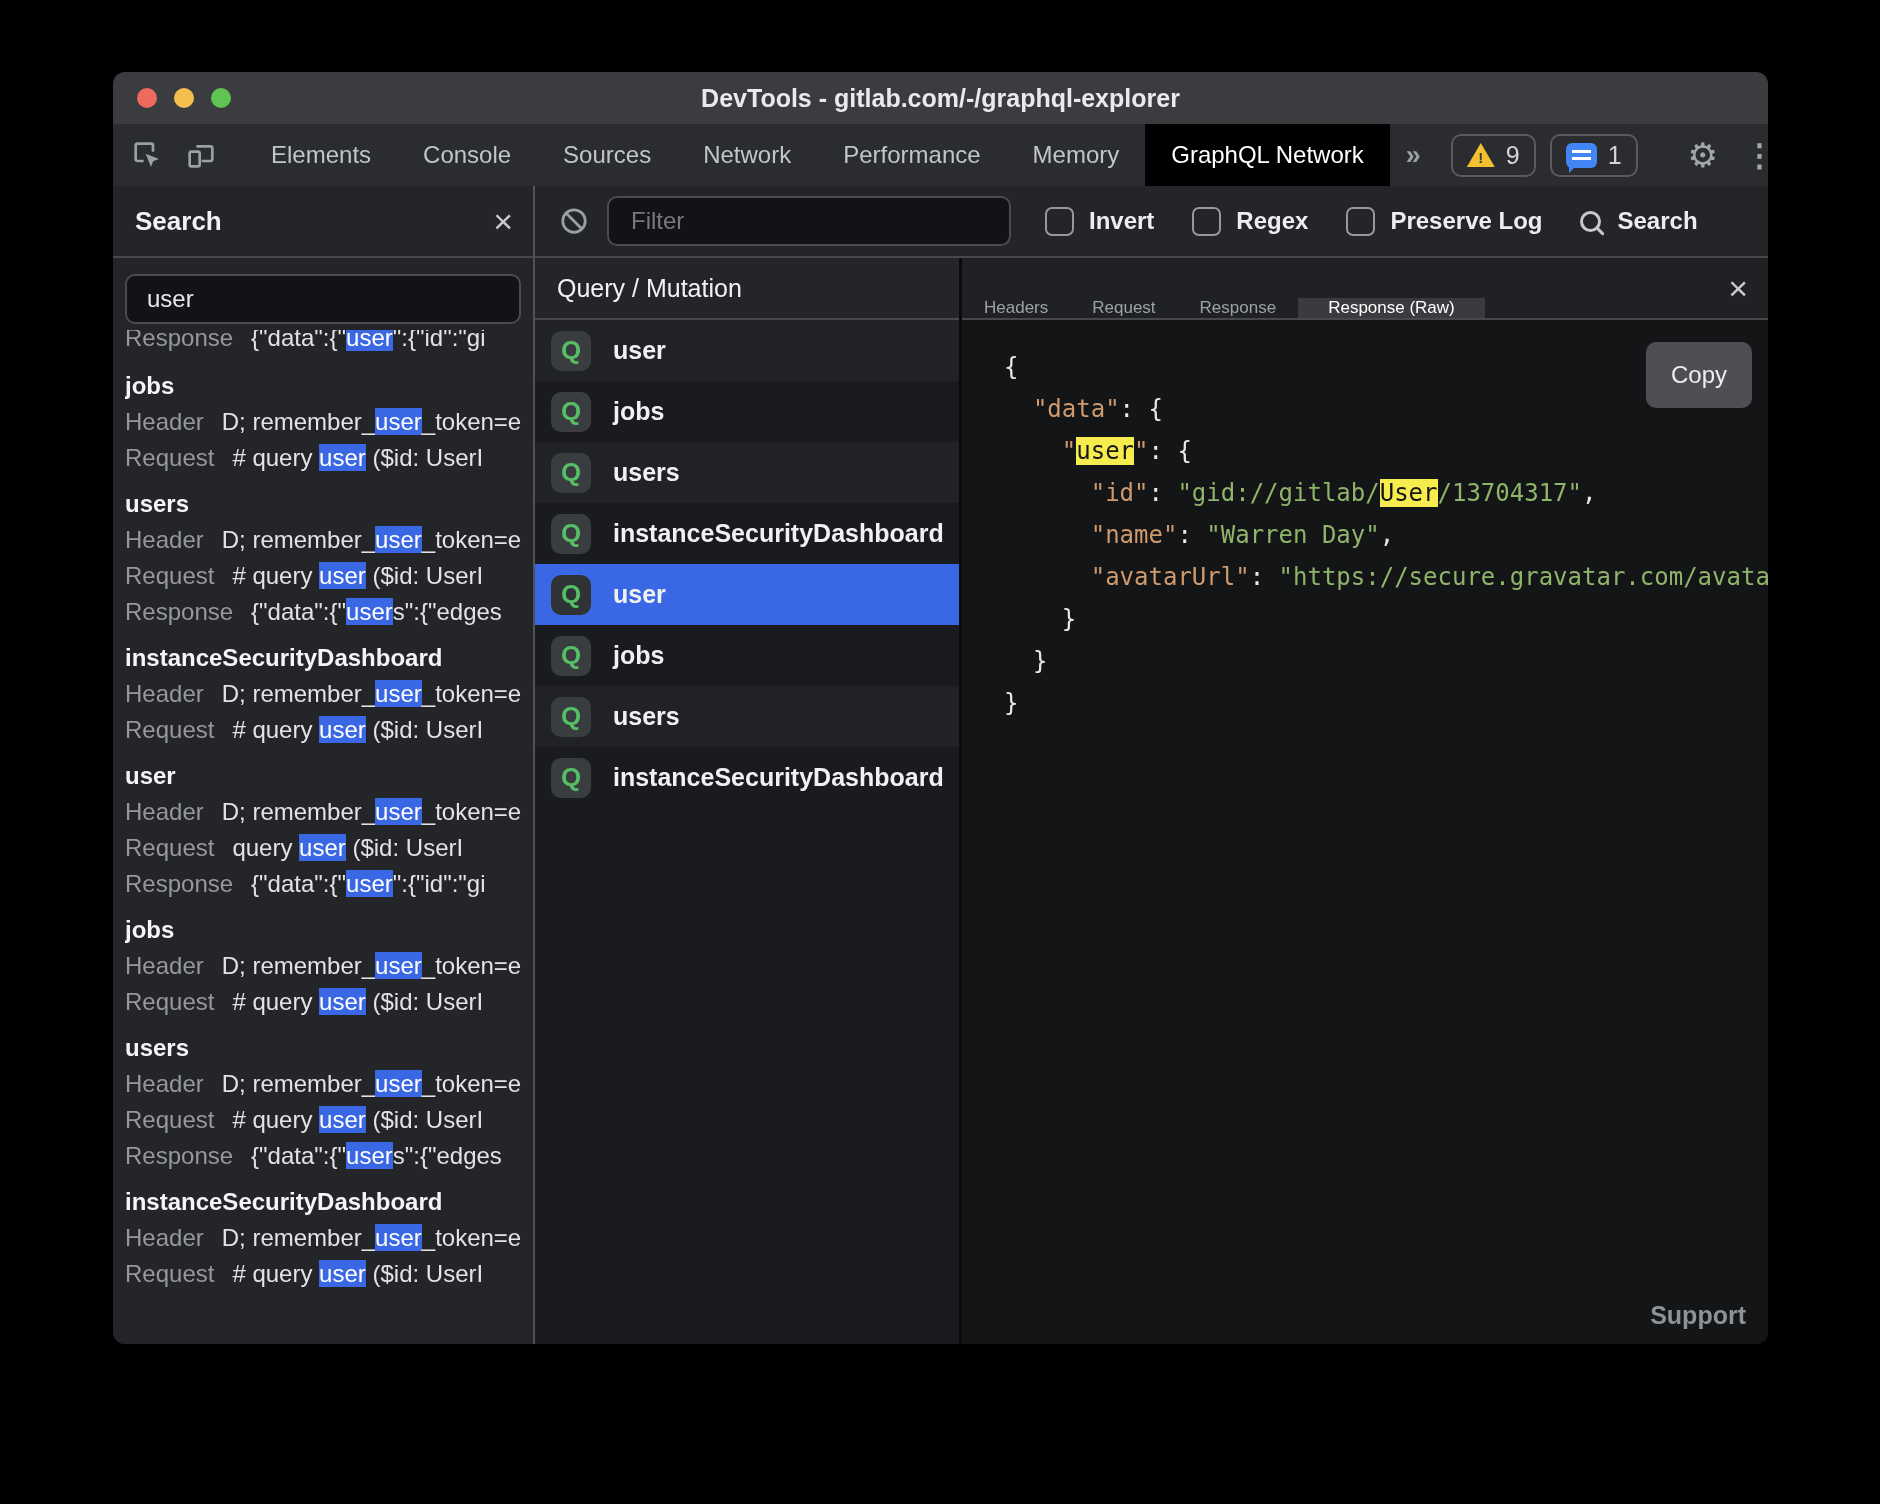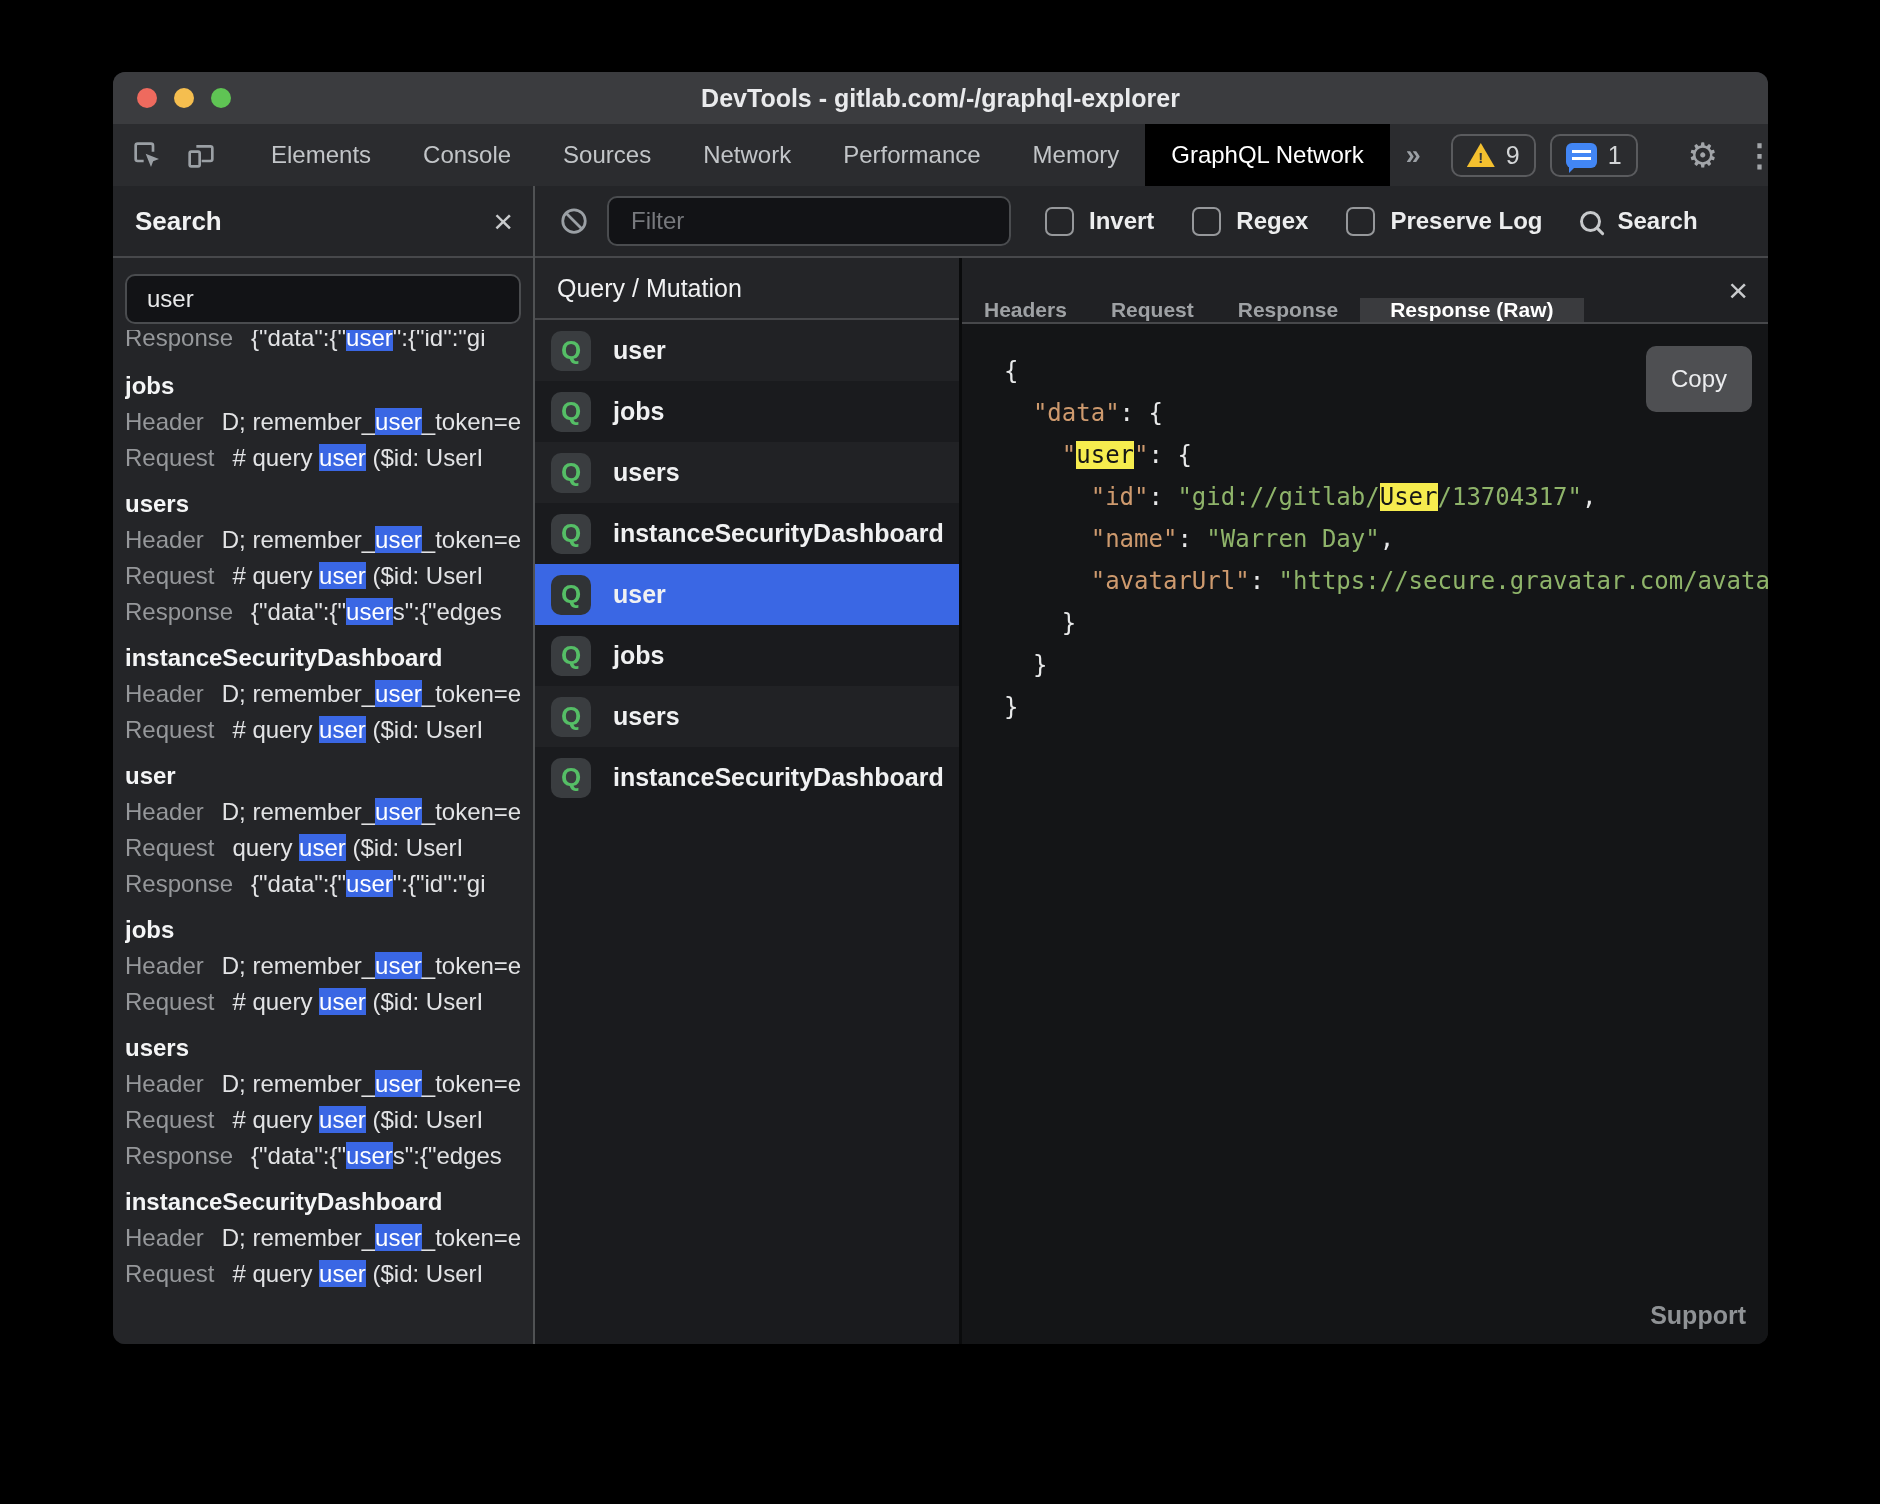--- a/index.html
+++ b/index.html
@@ -78,21 +78,21 @@
               align-items:center;padding:0 22px;font-size:25px;font-weight:normal;color:#F1F2F3;}
   .qrow{height:61px;flex:0 0 61px;display:flex;align-items:center;padding:0 16px;font-size:25px;
         font-weight:bold;color:#F0F1F2;}
   .qrow.odd{background:#212225;} .qrow.even{background:#1A1B1E;} .qrow.selected{background:#3A67E4;}
   .qbadge{width:40px;height:40px;border-radius:10px;background:#3A3D40;color:#55BE66;display:flex;
           align-items:center;justify-content:center;font-size:26px;font-weight:bold;margin-right:22px;flex:0 0 auto;}
   .qrow.selected .qbadge{background:#303336;}
   
   .detail-panel{flex:1;display:flex;flex-direction:column;min-width:0;background:#141517;position:relative;}
   .detail-tabs{flex:0 0 60px;background:#202124;border-bottom:2px solid #47484B;display:flex;align-items:stretch;}
-  .dettab{display:flex;align-items:center;padding:0 22px;color:#9EA1A4;font-size:21px;font-weight:bold;white-space:nowrap;margin-top:40px;}
+  .dettab{display:flex;align-items:center;padding:0 22px;color:#9EA1A4;font-size:17px;font-weight:normal;white-space:nowrap;margin-top:40px;}
   .dettab.active{background:#3A3B3E;color:#FFF;padding:0 30px;text-align:center;}
   .detail-tabs .close-x{margin-left:auto;align-self:center;margin-right:20px;}
   .json-area{flex:1;position:relative;padding:26px 0 0 42px;overflow:hidden;}
   .copy-btn{position:absolute;top:22px;right:16px;background:#4E4F52;color:#ECEDEF;font-size:24px;
             padding:19px 25px;border-radius:10px;}
   .json{font-family:"DejaVu Sans Mono",monospace;font-size:24px;line-height:42px;color:#E8E9EA;}
   .json-line{white-space:pre;overflow:hidden;}
   .json .k{color:#CE9A6E;} .json .v{color:#8FB46A;} .json .p{color:#E8E9EA;}
   .json .hl-yellow{background:#F6EC4E;color:#161616;}
   .support{position:absolute;bottom:14px;right:22px;color:#8F9295;font-size:25px;font-weight:bold;}

